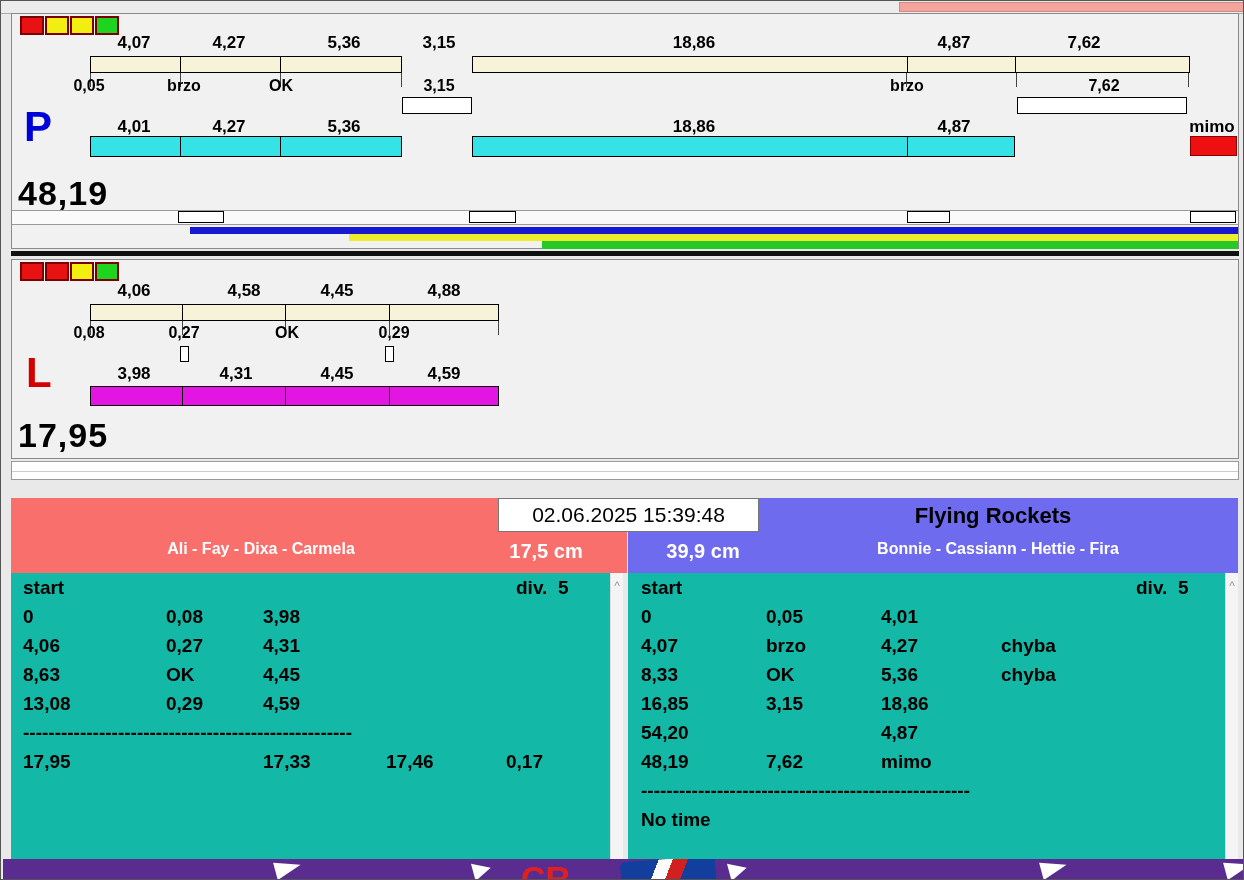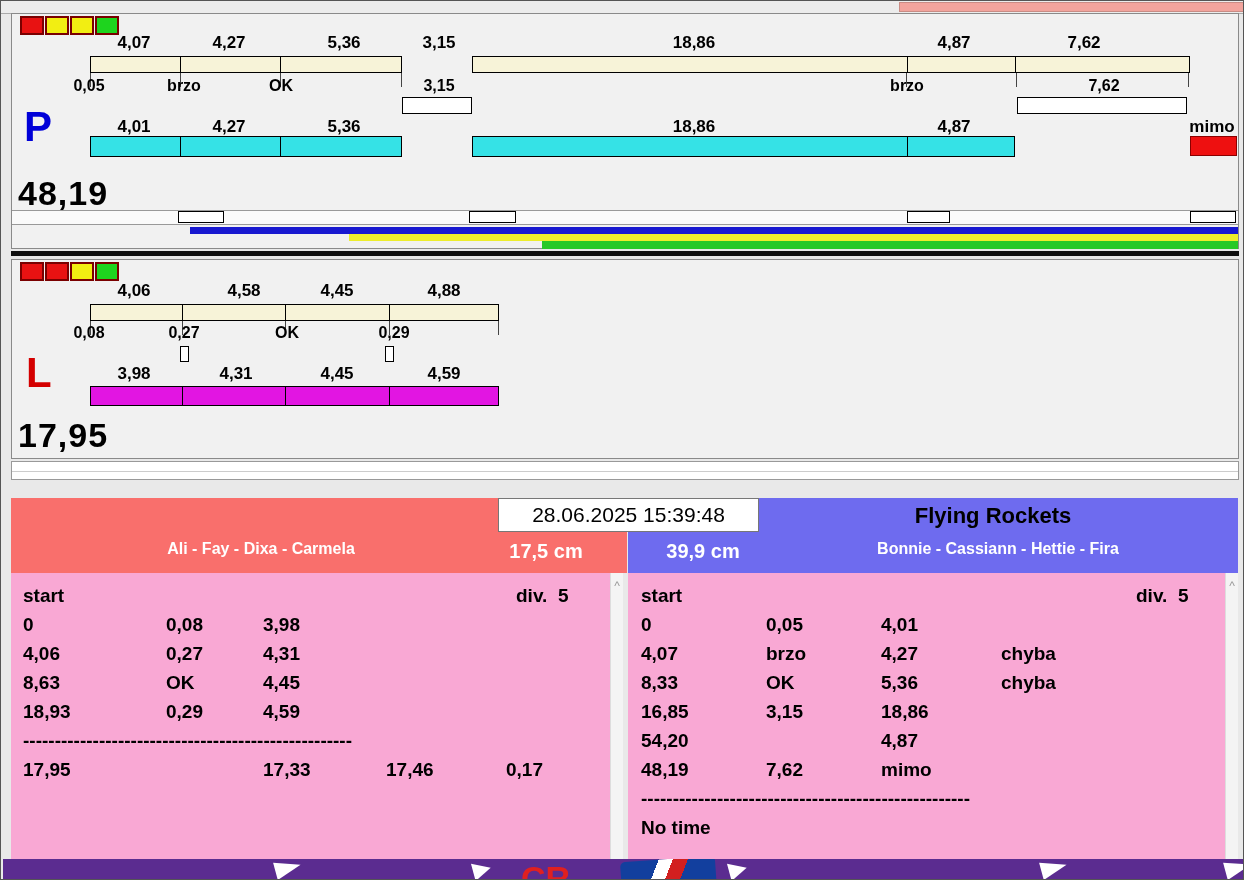--- a/index.html
+++ b/index.html
@@ -24,21 +24,21 @@
   .lane-letter{position:absolute;font-size:42px;font-weight:bold;line-height:1;}
   .total{position:absolute;font-size:34px;font-weight:bold;letter-spacing:1px;}
   .track{position:absolute;background:#fafafa;border-top:1px solid #999;border-bottom:1px solid #999;box-sizing:border-box;}
   .pbar{position:absolute;}
   .hdr{position:absolute;box-sizing:border-box;}
   .team-name{position:absolute;text-align:center;font-size:22px;font-weight:bold;color:#000;}
   .team-dogs{position:absolute;text-align:center;font-size:16px;font-weight:bold;color:#fff;}
   .team-height{position:absolute;text-align:center;font-size:20px;font-weight:bold;color:#fff;}
   .datetime{position:absolute;background:#fff;border:1px solid #777;box-sizing:border-box;
     font-size:21px;text-align:center;line-height:32px;z-index:5;}
-  .tablebox{position:absolute;background:#f9a8d4;box-sizing:border-box;padding-top:8px;overflow:hidden;}
+  .tablebox{position:absolute;background:#14b8a6;box-sizing:border-box;padding-top:0;overflow:hidden;}
   .trow{display:grid;grid-template-columns:143px 97px 123px 120px 1fr;height:29px;line-height:29px;
     padding-left:12px;font-weight:bold;font-size:19px;white-space:nowrap;}
   .trow.r{grid-template-columns:125px 115px 120px 125px 1fr;padding-left:13px;}
   .c5{grid-column:5;}
   .c4{grid-column:4;}
   .c3{grid-column:3;}
   .span-all{grid-column:1/6;overflow:hidden;}
   .pre{white-space:pre;margin-left:10px;}
   .vscroll{position:absolute;top:0;right:0;width:13px;height:100%;background:#f4f4f4;border-left:1px solid #ddd;
     text-align:center;box-sizing:border-box;}
@@ -200,21 +200,21 @@
     <div class="team-dogs" style="left:20px;top:42px;width:460px;">Ali - Fay - Dixa - Carmela</div>
     <div class="team-height" style="left:460px;top:42px;width:150px;">17,5 cm</div>
   </div>
 
   <div class="hdr" style="left:627px;top:497px;width:610px;height:75px;background:#6e6bef;">
     <div class="team-name" style="left:150px;top:5px;width:430px;color:#000000;">Flying Rockets</div>
     <div class="team-dogs" style="left:150px;top:42px;width:440px;">Bonnie - Cassiann - Hettie - Fira</div>
     <div class="team-height" style="left:10px;top:42px;width:130px;">39,9 cm</div>
   </div>
 
-  <div class="datetime" style="left:497px;top:497px;width:261px;height:34px;">28.06.2025 15:39:48</div>
+  <div class="datetime" style="left:497px;top:497px;width:261px;height:34px;">02.06.2025 15:39:48</div>
 
   <div class="tablebox" style="left:10px;top:572px;width:612px;height:286px;">
     <div class="trow">
       <span>start</span>
       <span class="c5 pre">div.  5</span>
     </div>
     <div class="trow">
       <span>0</span>
         <span>0,08</span>
         <span>3,98</span>
@@ -226,21 +226,21 @@
         <span>4,31</span>
         <span></span>
     </div>
     <div class="trow">
       <span>8,63</span>
         <span>OK</span>
         <span>4,45</span>
         <span></span>
     </div>
     <div class="trow">
-      <span>18,93</span>
+      <span>13,08</span>
         <span>0,29</span>
         <span>4,59</span>
         <span></span>
     </div>
     <div class="trow">
       <span class="span-all">----------------------------------------------------</span>
     </div>
     <div class="trow">
       <span>17,95</span>
       <span class="c3">17,33</span>

